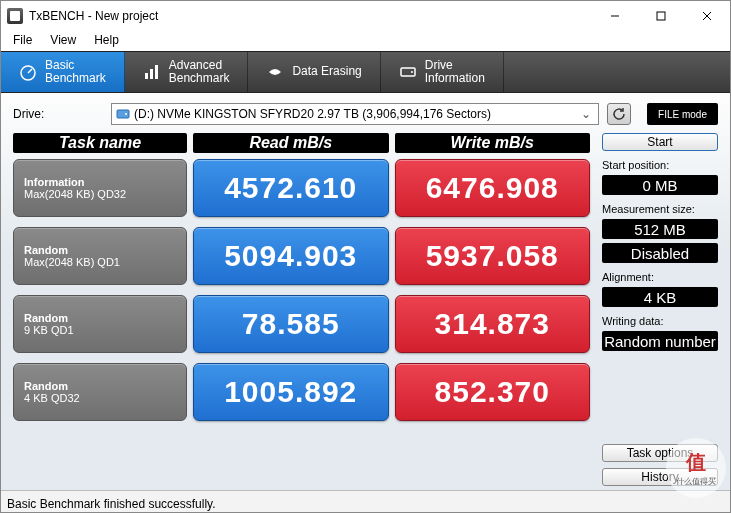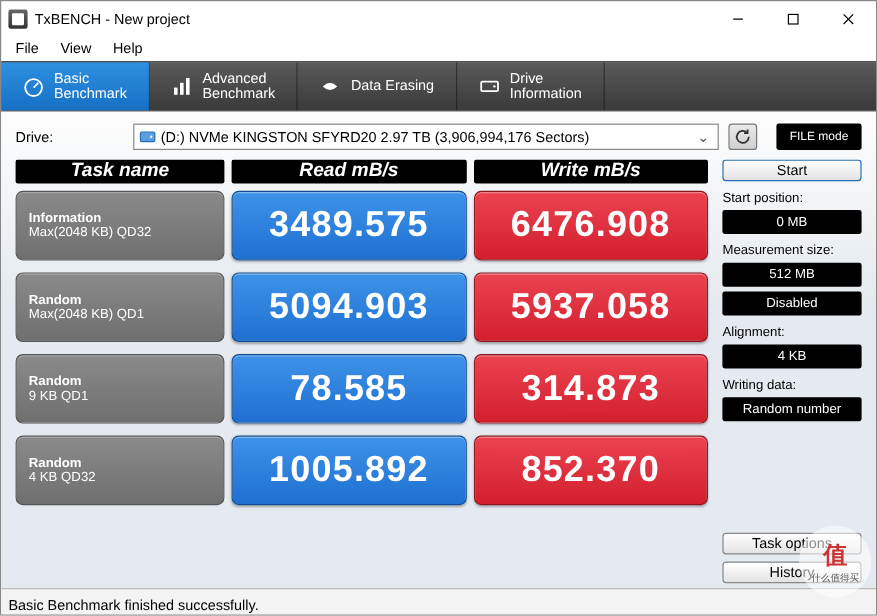--- a/index.html
+++ b/index.html
@@ -45,21 +45,21 @@
   .task .tn1{font-weight:bold;}
   .val { flex:1; border-radius:6px; display:flex; align-items:center; justify-content:center; font-family:"Arial Black","Segoe UI",sans-serif; font-weight:900; font-size:30px; letter-spacing:1px; color:#fff; box-shadow:inset 0 1px 0 rgba(255,255,255,.35), 0 1px 2px rgba(0,0,0,.3);}
   .read { background:linear-gradient(#3d93e8,#1f6fd1); border:1px solid #124d94;}
   .write{ background:linear-gradient(#ec4250,#d21f2e); border:1px solid #8c1520;}
 
   
   .side { width:116px; display:flex; flex-direction:column; gap:4px; font-size:11px;}
   .side .btn { height:18px; border:1px solid #888; background:linear-gradient(#fefefe,#e3e3e3); border-radius:3px; display:flex;align-items:center;justify-content:center; font-size:12px;}
   .side .btn.start{ border:1px solid #2a6fb5;}
   .side .lbl{ padding-top:4px;}
-  .side .black{ height:20px; background:#000; color:#fff; display:flex;align-items:center;justify-content:center; border-radius:2px; font-size:11px;}
+  .side .black{ height:20px; background:#000; color:#fff; display:flex;align-items:center;justify-content:center; border-radius:2px; font-size:15px;}
   .side .btns-bottom{margin-top:auto; display:flex;flex-direction:column; gap:6px;}
 
   
   .status { height:22px; border-top:1px solid #bbb; font-size:12px; padding:6px 6px; background:#f3f3f3;}
 
   
   .watermark{position:absolute; right:4px; bottom:14px; width:60px; height:60px; border-radius:50%; background:rgba(255,255,255,.55); display:flex;flex-direction:column;align-items:center;justify-content:center; font-size:8px; color:#555;}
   .watermark .big{font-size:20px; font-weight:bold; color:#c33;}
 </style>
 </head>
@@ -165,21 +165,21 @@
       <div class="headers">
         <div class="h1">Task name</div>
         <div class="h2">Read mB/s</div>
         <div class="h3">Write mB/s</div>
       </div>
       <div class="row">
         <div class="task">
             <span class="tn1">Information</span>
             <span>Max(2048 KB) QD32</span>
           </div>
-        <div class="val read">3489.575</div>
+        <div class="val read">4572.610</div>
         <div class="val write">6476.908</div>
       </div>
       <div class="row">
         <div class="task">
             <span class="tn1">Random</span>
             <span>Max(2048 KB) QD1</span>
           </div>
         <div class="val read">5094.903</div>
         <div class="val write">5937.058</div>
       </div>

